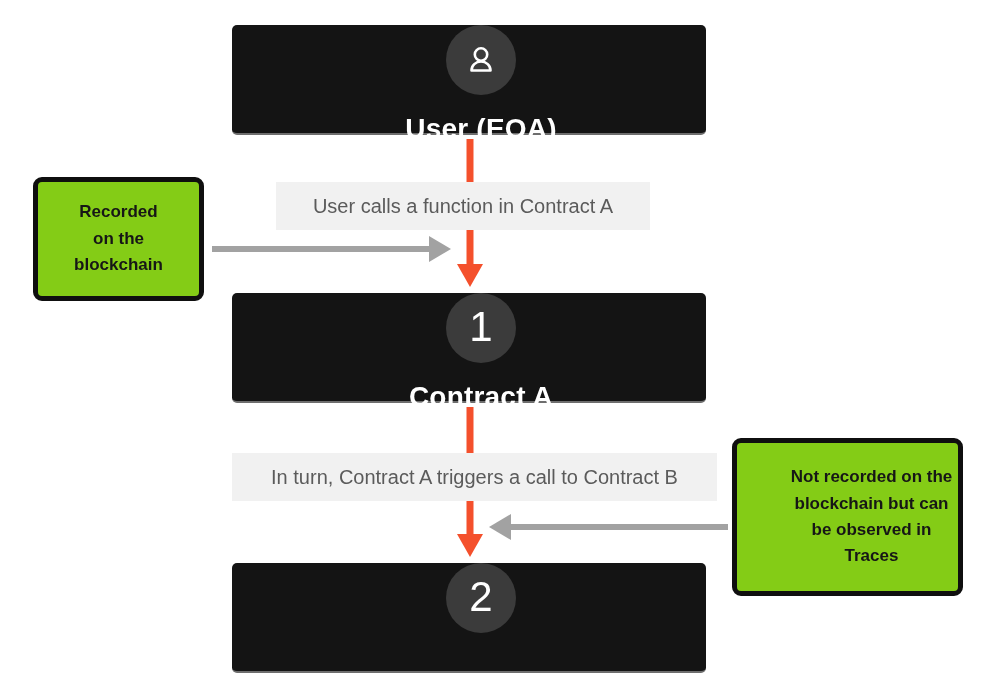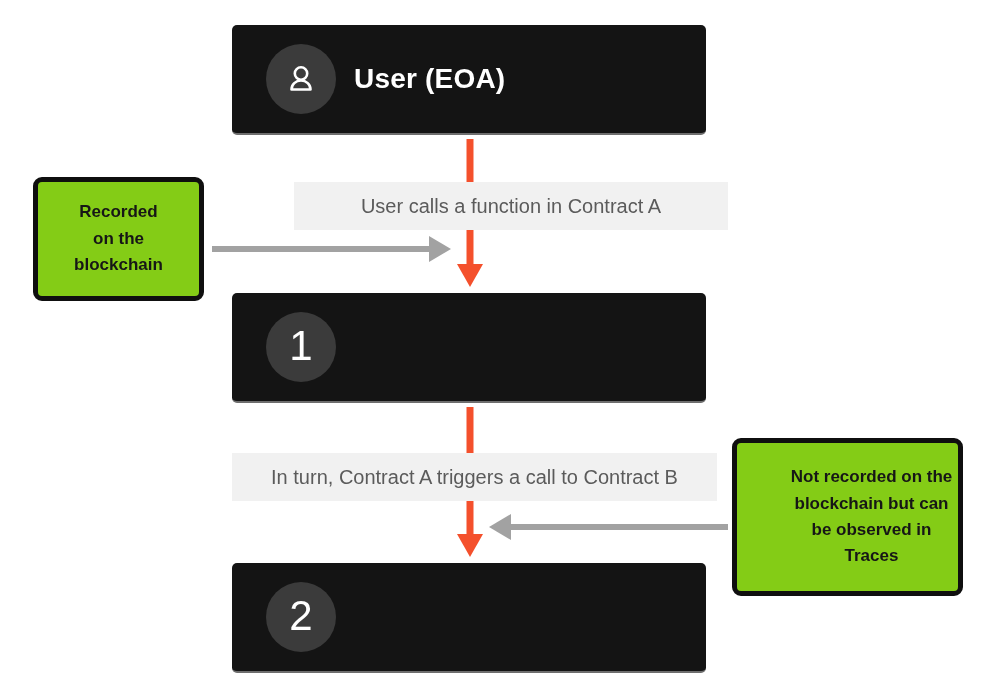--- a/index.html
+++ b/index.html
@@ -27,22 +27,23 @@
     position: absolute;
     left: 232px;
     width: 474px;
     height: 110px;
     background: #141414;
     border-bottom: 2px solid #6e6e6e;
     border-radius: 5px;
     box-sizing: border-box;
     display: flex;
     align-items: center;
-    padding-left: 34px;
+    padding-left: 24px;
     gap: 18px;
+    flex-direction: column;
   }
   .node-user { top: 25px; }
   .node-a    { top: 293px; }
   .node-b    { top: 563px; }
   .badge {
     width: 70px;
     height: 70px;
     border-radius: 50%;
     background: #3b3b3b;
     flex: 0 0 70px;
@@ -68,21 +69,21 @@
     position: absolute;
     background: #f1f1f1;
     color: #5b5b5b;
     font-size: 20px;
     display: flex;
     align-items: center;
     justify-content: center;
     white-space: nowrap;
     box-sizing: border-box;
   }
-  .edge-label-1 { left: 294px; top: 182px; width: 434px; height: 48px; }
+  .edge-label-1 { left: 276px; top: 182px; width: 374px; height: 48px; }
   .edge-label-2 { left: 232px; top: 453px; width: 485px; height: 48px; }
   
   .note {
     position: absolute;
     background: #84cc16;
     border: 5px solid #0f0f0f;
     border-radius: 9px;
     box-sizing: border-box;
     color: #161616;
     font-size: 17px;
@@ -138,20 +139,21 @@
   <div class="edge-label edge-label-1">User calls a function in Contract A</div>
 
   <div class="note note-left">Recorded
 on the
 blockchain</div>
 
   <div class="node node-a">
     <div class="badge">
       <span class="badge-num">1</span>
     </div>
+    <div class="node-title">Contract A</div>
   </div>
 
   <div class="edge-label edge-label-2">In turn, Contract A triggers a call to Contract B</div>
 
   <div class="note note-right">Not recorded on the
 blockchain but can
 be observed in
 Traces</div>
 
   <div class="node node-b">

